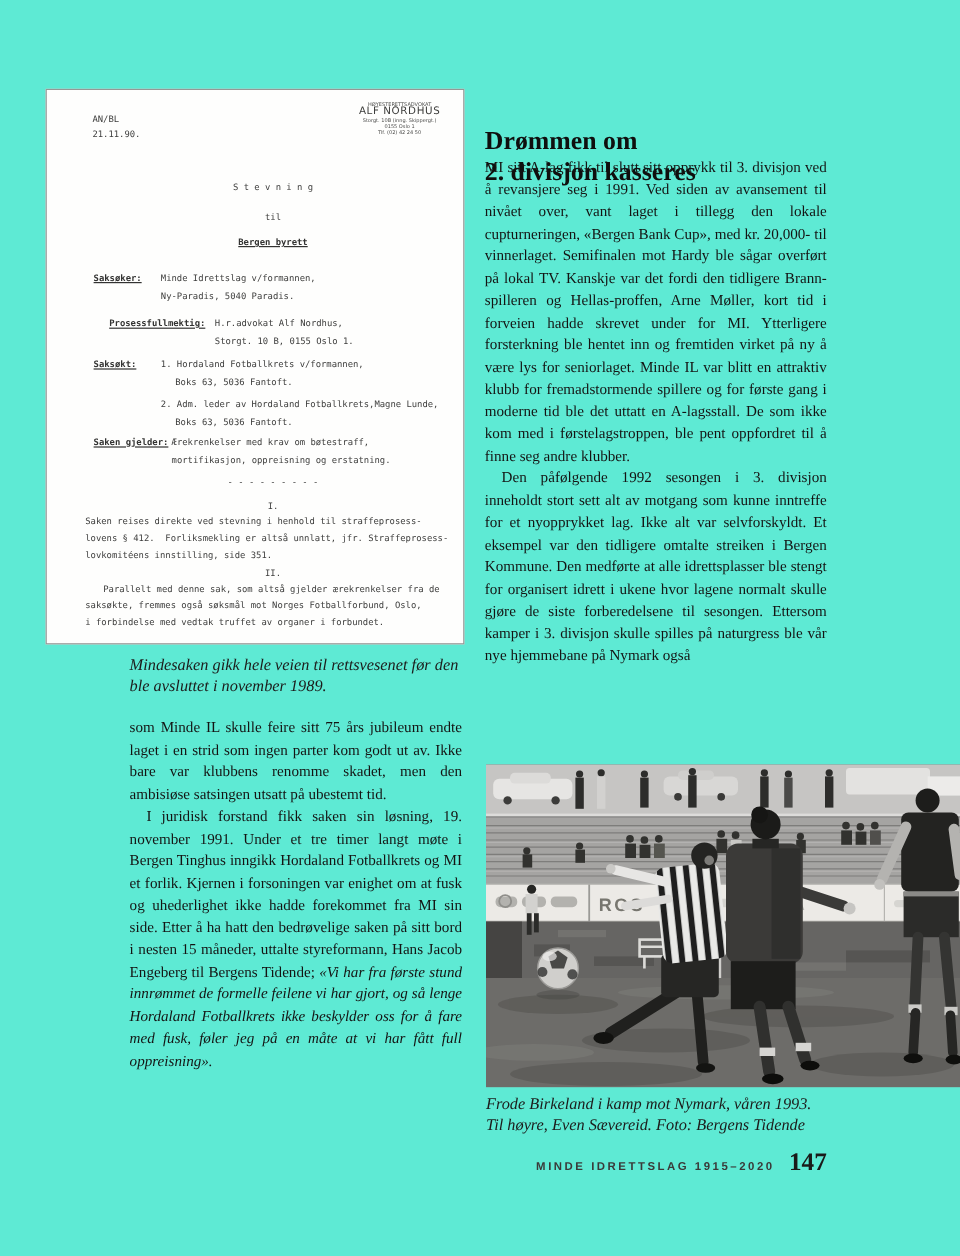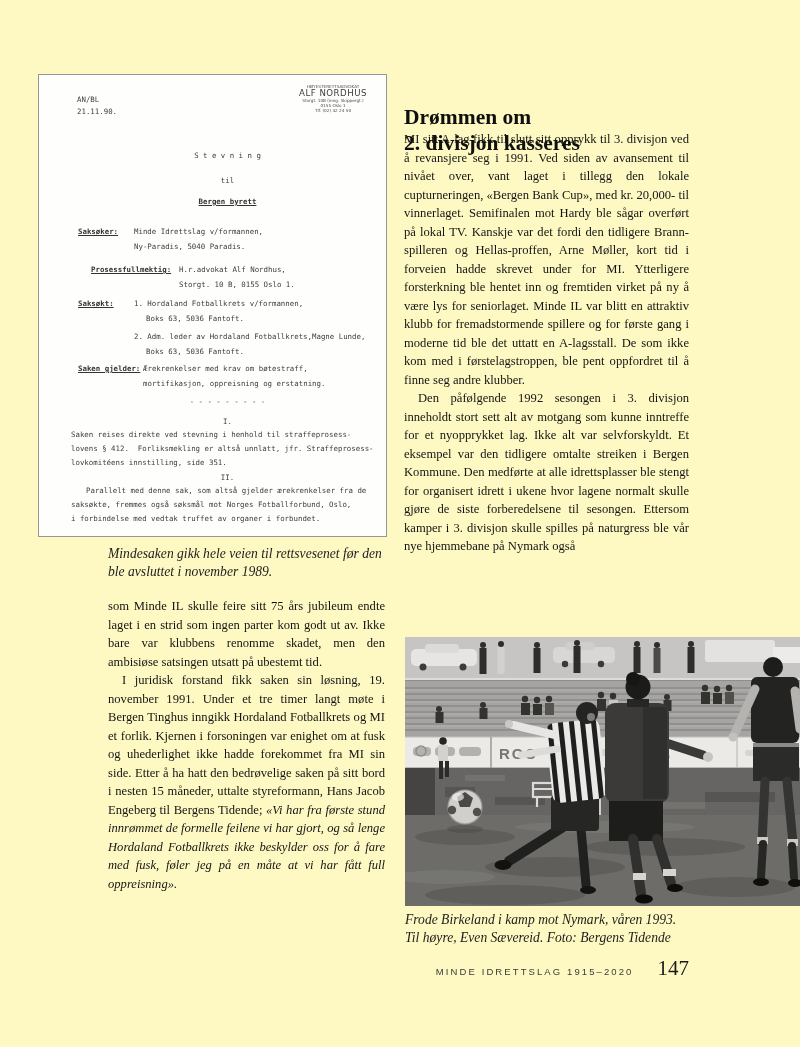--- a/index.html
+++ b/index.html
@@ -1,16 +1,16 @@
 <!DOCTYPE html>
 <html lang="no"><head>
 <meta charset="utf-8">
 <style>
   html,body{margin:0;padding:0;background:#ffffff;}
-  .page{position:relative;width:800px;height:1047px;background:#fef9c3;overflow:hidden;
+  .page{position:relative;width:800px;height:1047px;background:#5eead4;overflow:hidden;
         font-family:"Liberation Serif", serif;color:#161616;}
 
   
   .letter{position:absolute;left:38px;top:74px;width:347px;height:461px;
           border:1px solid #979795;background:#fefefd;}
   .ll{position:absolute;font-family:"DejaVu Sans Mono", monospace;font-size:7.4px;
       line-height:9px;color:#3d3d3c;white-space:pre;}
   .lb{font-weight:bold;text-decoration:underline;color:#333332;}
   .lcenter{left:30px;right:0;text-align:center;}
   .lh{position:absolute;right:4px;top:9px;width:98px;text-align:center;
@@ -29,21 +29,21 @@
   .indent{text-indent:14px;}
   .q{font-style:italic;}
 
   
   .photo{position:absolute;left:405px;top:637px;width:395px;height:269px;background:#8e8d8b;}
   .photo svg{display:block;}
   .photo-caption{position:absolute;left:405px;top:911px;width:310px;}
 
   
   .footer{position:absolute;left:404px;top:956px;width:285px;display:flex;
-          justify-content:flex-end;align-items:baseline;gap:24px;}
+          justify-content:flex-end;align-items:baseline;gap:12px;font-weight:bold;}
   .footer-title{font-family:"Liberation Sans", sans-serif;font-size:9.5px;
                 letter-spacing:2.1px;color:#3a3a39;}
   .footer-num{font-size:21px;color:#1a1a19;}
 </style>
 </head>
 <body>
 
 <div class="page">
 
   <div class="letter">

